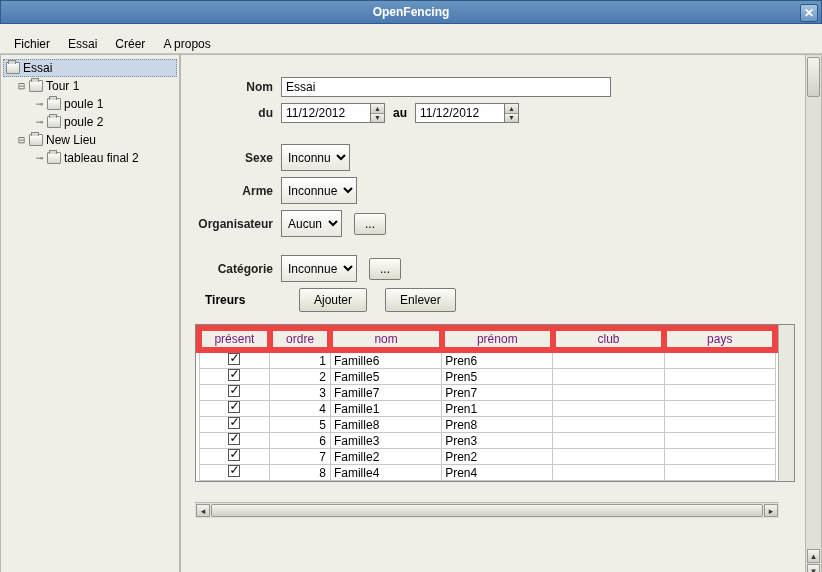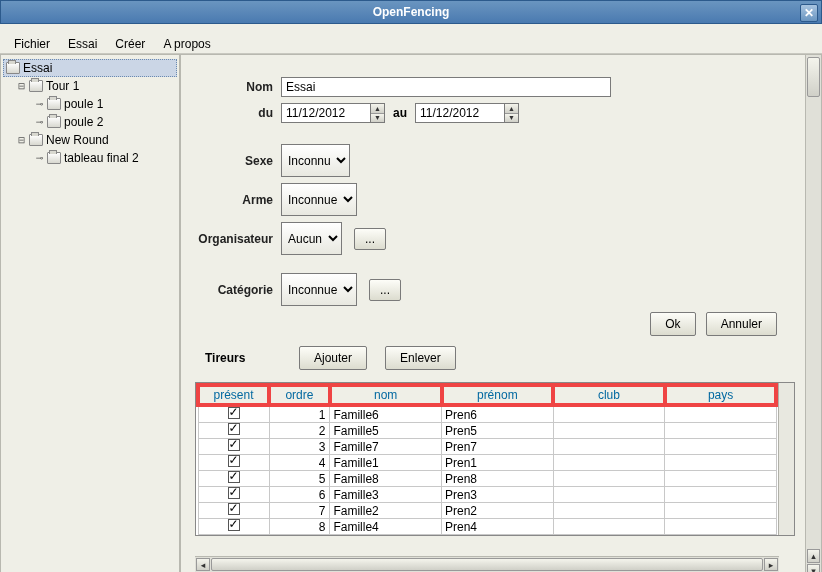--- a/index.html
+++ b/index.html
@@ -80,33 +80,33 @@
   .form-row .lbl { width: 90px; text-align:right; padding-right:8px; font-weight:bold; color:#222;}
   input.txt {
     height:20px; border:1px solid #7a7a7a; background:#fff; padding:0 4px; font-family:inherit;font-size:12px;
   }
   .wide { width: 330px; }
   .date { width:90px; }
   .spin { display:inline-flex; flex-direction:column; border:1px solid #7a7a7a; border-left:none; height:20px; width:14px;}
   .spin div{flex:1;background:linear-gradient(#f4f4ec,#d0d0c8);display:flex;align-items:center;justify-content:center;font-size:7px;color:#333;cursor:pointer;border-bottom:1px solid #999;}
   .spin div:last-child{border-bottom:none;}
   select.combo {
-    height:33px; border:1px solid #7a7a7a; background:linear-gradient(#fff,#e8e8e0); font-family:inherit;font-size:12px; padding:0 2px;
+    height:27px; border:1px solid #7a7a7a; background:linear-gradient(#fff,#e8e8e0); font-family:inherit;font-size:12px; padding:0 2px;
   }
   button.btn {
     height:24px; padding:0 14px; border:1px solid #7a7a7a; background:linear-gradient(#fdfdf8,#dcdccf);
     font-family:inherit;font-size:12px; cursor:pointer; border-radius:2px;
   }
   button.btn.small{ padding:0 10px; height:22px;}
   .btn-row { display:flex; gap:10px; justify-content:flex-end; padding-right:18px; margin:6px 0 10px 0;}
   .tireurs-row { display:flex; align-items:center; gap:18px; margin-bottom:12px;}
   .tireurs-row .lbl { font-weight:bold; width:90px; text-align:left; padding-left:14px;}
   .table-wrap { border:1px solid #888; background:#fff; margin-left:4px; margin-right:0; display:flex;}
   table { border-collapse:collapse; width:100%; table-layout:fixed;}
-  th { background:#efefe7; border:4px solid #ef4444; font-weight:normal; height:18px; font-size:12px; color:#0369a1;}
+  th { background:#efefe7; border:6px solid #ef4444; font-weight:normal; height:18px; font-size:12px; color:#701a75;}
   td { border:1px solid #c8c8c8; height:16px; padding:0 3px; font-size:12px; background:#fff; overflow:hidden;white-space:nowrap;}
   td.num { text-align:right; padding-right:4px;}
   .chk { display:inline-block;width:12px;height:12px;border:1px solid #555;background:#fff;position:relative;}
   .chk.checked::after{content:"✓";position:absolute;top:-3px;left:0;font-size:12px;color:#000;}
   .table-vsb { width:16px; background:#e8e8e0; border-left:1px solid #b0b0a8; position:relative;}
   .hscrollbar { height:16px; background:#e0e0d8; border-top:1px solid #b8b8b0; margin-left:4px; margin-right:16px; position:relative; margin-top:20px;}
   .hscrollbar .arrow{position:absolute;top:1px;bottom:1px;width:14px;background:linear-gradient(#f4f4ec,#d0d0c8);border:1px solid #999;display:flex;align-items:center;justify-content:center;font-size:9px;color:#333;}
   .hscrollbar .arrow.left{left:1px;}
   .hscrollbar .arrow.right{right:1px;}
   .hscrollbar .thumb{position:absolute;top:1px;bottom:1px;left:16px;right:16px;background:linear-gradient(#f4f4ec,#d0d0c8);border:1px solid #999;border-radius:2px;}
@@ -144,21 +144,21 @@
       <span>poule 1</span>
     </div>
     <div class="tree-node indent2">
       <span class="toggle">⊸</span>
       <span class="folder-icon"></span>
       <span>poule 2</span>
     </div>
     <div class="tree-node indent1">
       <span class="toggle">⊟</span>
       <span class="folder-icon"></span>
-      <span>New Round</span>
+      <span>New Lieu</span>
     </div>
     <div class="tree-node indent2">
       <span class="toggle">⊸</span>
       <span class="folder-icon"></span>
       <span>tableau final 2</span>
     </div>
   </div>
 
   <div class="main-pane">
     <div class="scroll-content">
@@ -196,24 +196,20 @@
         <span style="width:12px"></span>
         <button class="btn small">...</button>
       </div>
       <div class="form-row" style="margin-top:18px">
         <span class="lbl">Catégorie</span>
         <select class="combo"><option>Inconnue</option></select>
         <span style="width:12px"></span>
         <button class="btn small">...</button>
       </div>
 
-      <div class="btn-row">
-        <button class="btn">Ok</button>
-        <button class="btn">Annuler</button>
-      </div>
 
       <div class="tireurs-row">
         <span class="lbl">Tireurs</span>
         <button class="btn">Ajouter</button>
         <button class="btn">Enlever</button>
       </div>
 
       <div class="table-wrap">
         <table>
           <colgroup>

